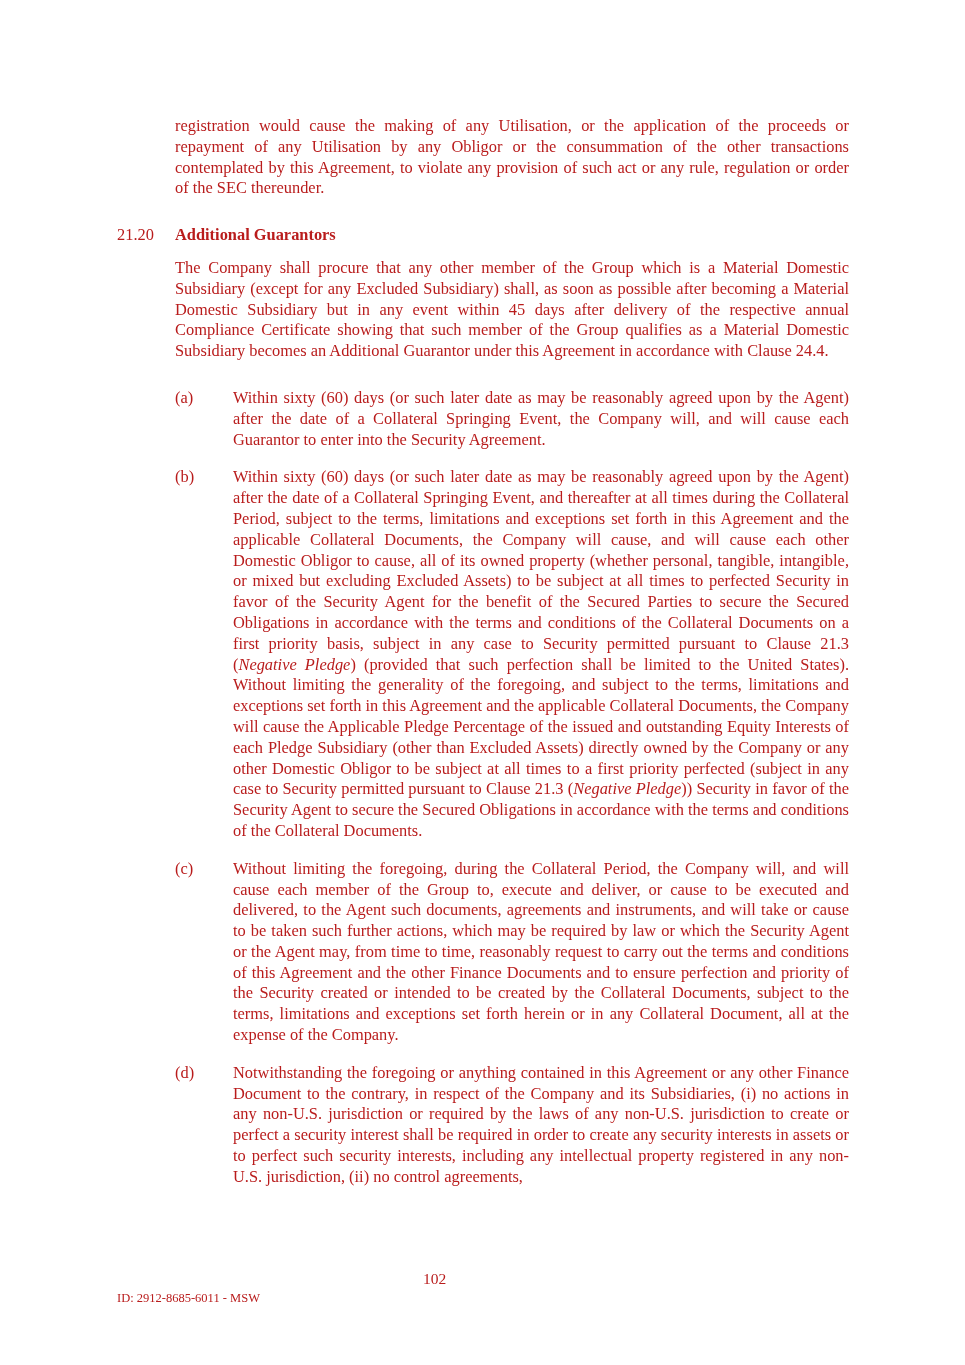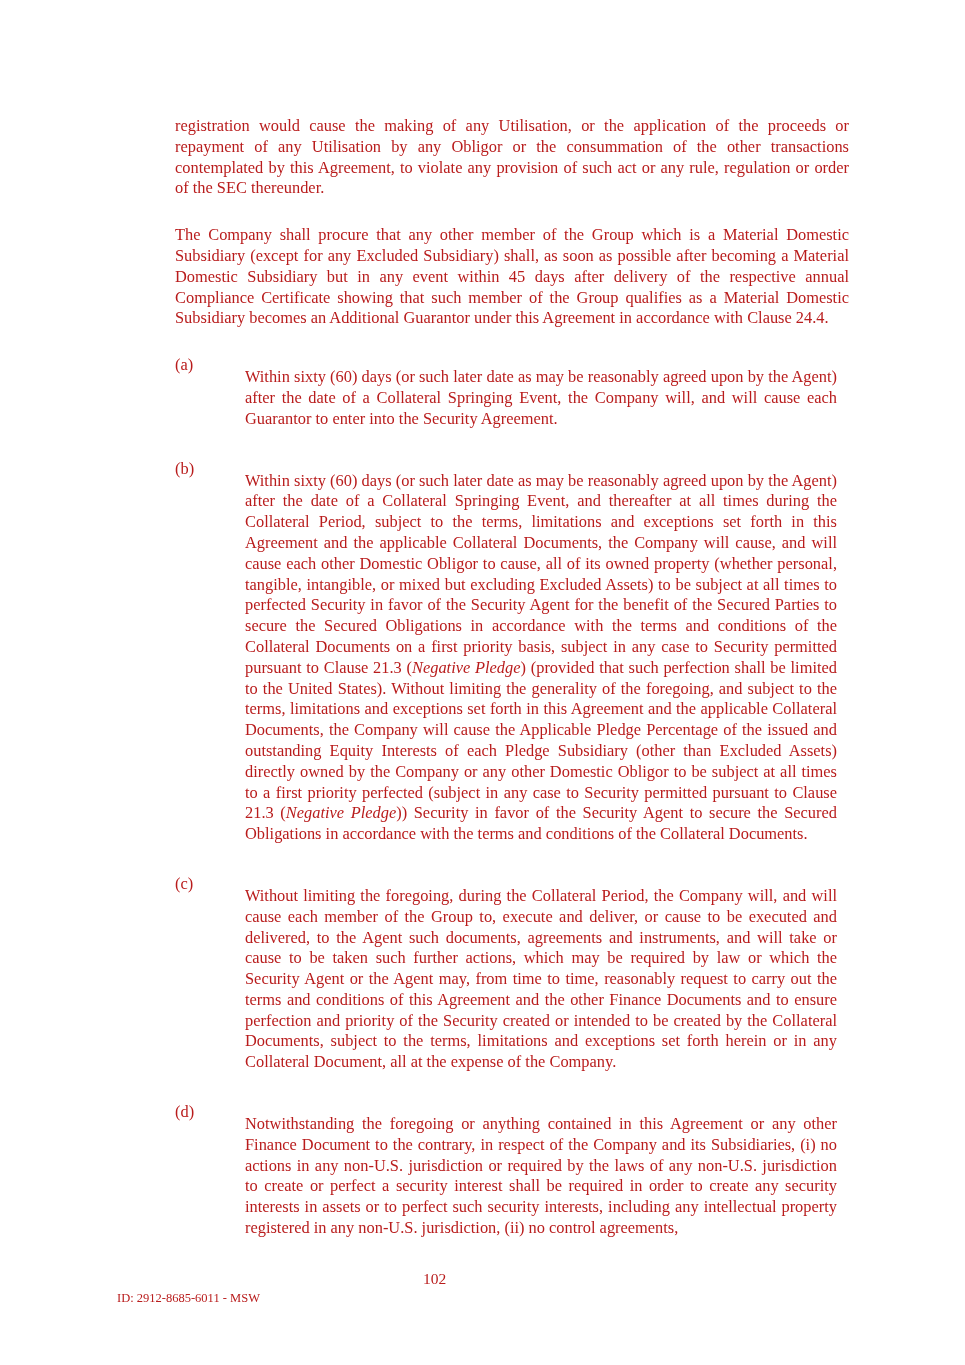--- a/index.html
+++ b/index.html
@@ -48,21 +48,21 @@
     margin: 0 0 17px 58px;
     width: 674px;
   }
   .marker {
     width: 58px;
     flex: none;
   }
   .item-text {
     flex: 1;
     text-align: justify;
-    margin: 12px;
+    margin: 0;
   }
   .list-item:last-child { margin-bottom: 0; }
   .page-number {
     position: absolute;
     top: 1270px;
     left: 0;
     width: 869px;
     text-align: center;
     font-size: 15.5px;
     line-height: 18px;
@@ -77,20 +77,24 @@
   i { font-style: italic; }
 </style>
 </head>
 <body>
 
 <div class="page">
   <div class="content">
 
     <p class="para">registration would cause the making of any Utilisation, or the application of the proceeds or repayment of any Utilisation by any Obligor or the consummation of the other transactions contemplated by this Agreement, to violate any provision of such act or any rule, regulation or order of the SEC thereunder.</p>
 
+    <div class="section-heading">
+      <span class="sec-num">21.20</span>
+      <span class="sec-title">Additional Guarantors</span>
+    </div>
 
     <p class="para section-para">The Company shall procure that any other member of the Group which is a Material Domestic Subsidiary (except for any Excluded Subsidiary) shall, as soon as possible after becoming a Material Domestic Subsidiary but in any event within 45 days after delivery of the respective annual Compliance Certificate showing that such member of the Group qualifies as a Material Domestic Subsidiary becomes an Additional Guarantor under this Agreement in accordance with Clause 24.4.</p>
 
 
     <div class="list-item">
       <span class="marker">(a)</span>
       <p class="item-text"><span>Within sixty (60) days (or such later date as may be reasonably agreed upon by the Agent) after the date of a Collateral Springing Event, the Company will, and will cause each Guarantor to enter into the Security Agreement.</span></p>
     </div>
 
     <div class="list-item">

